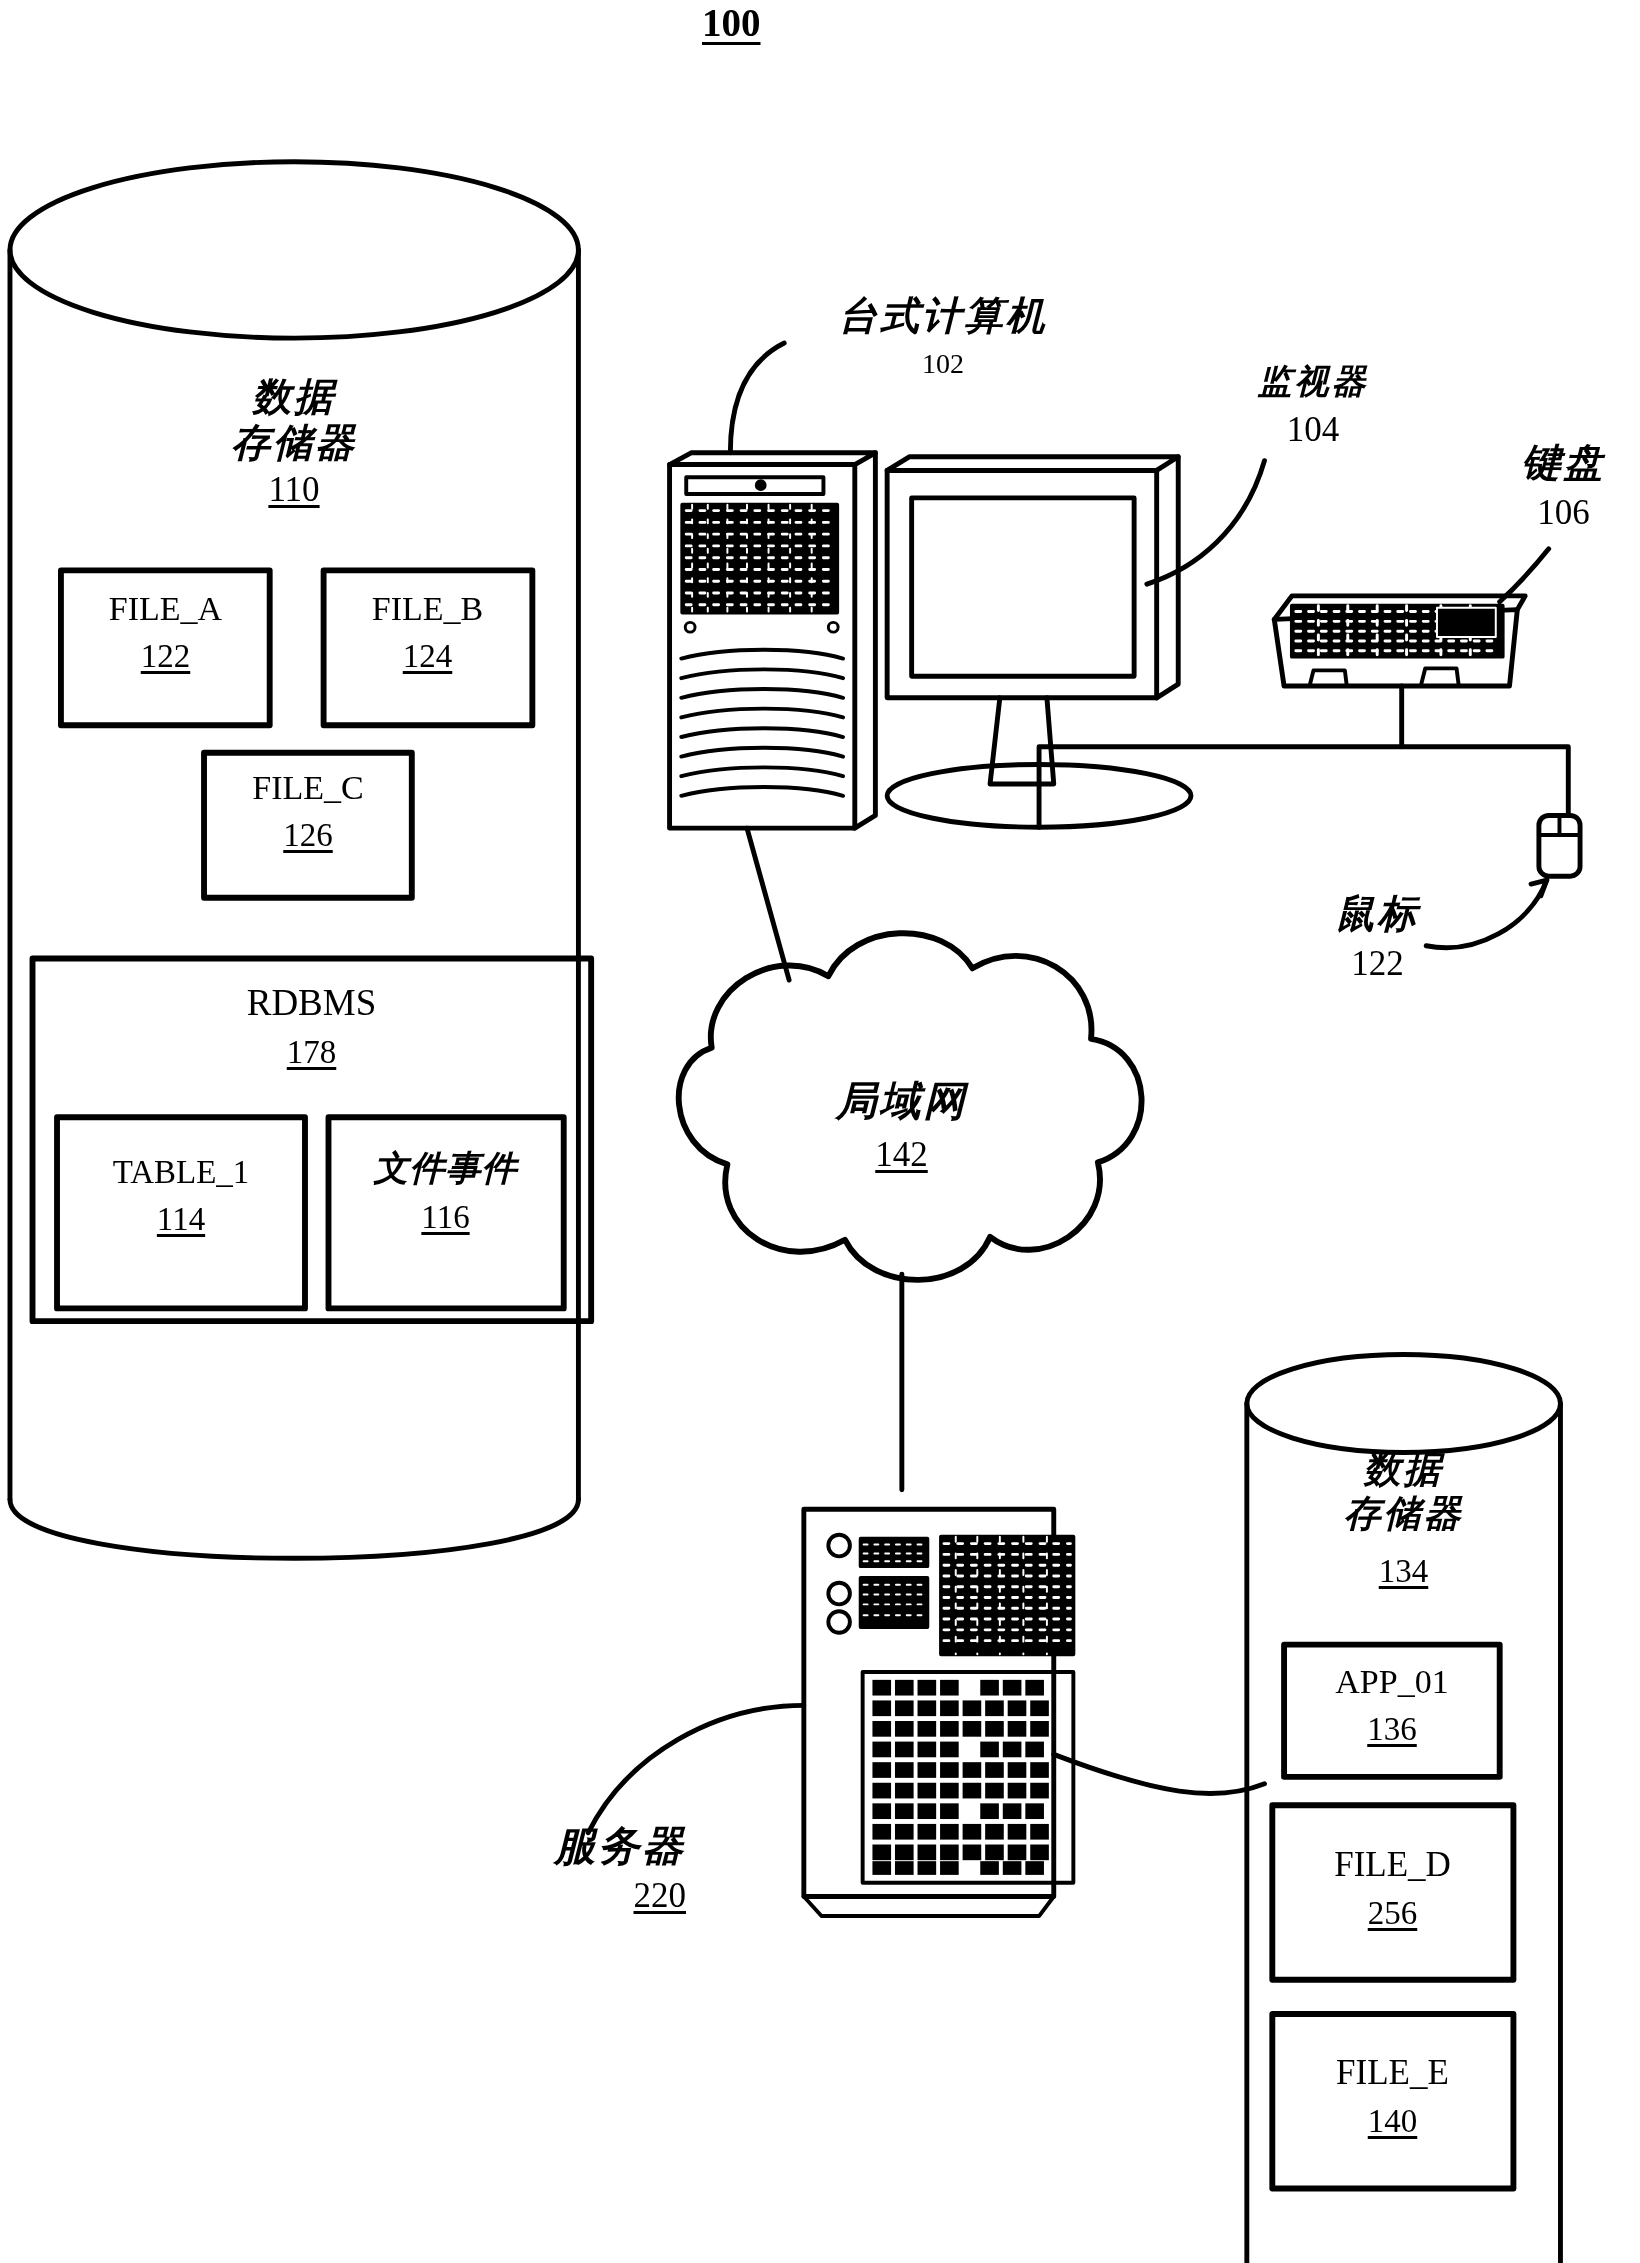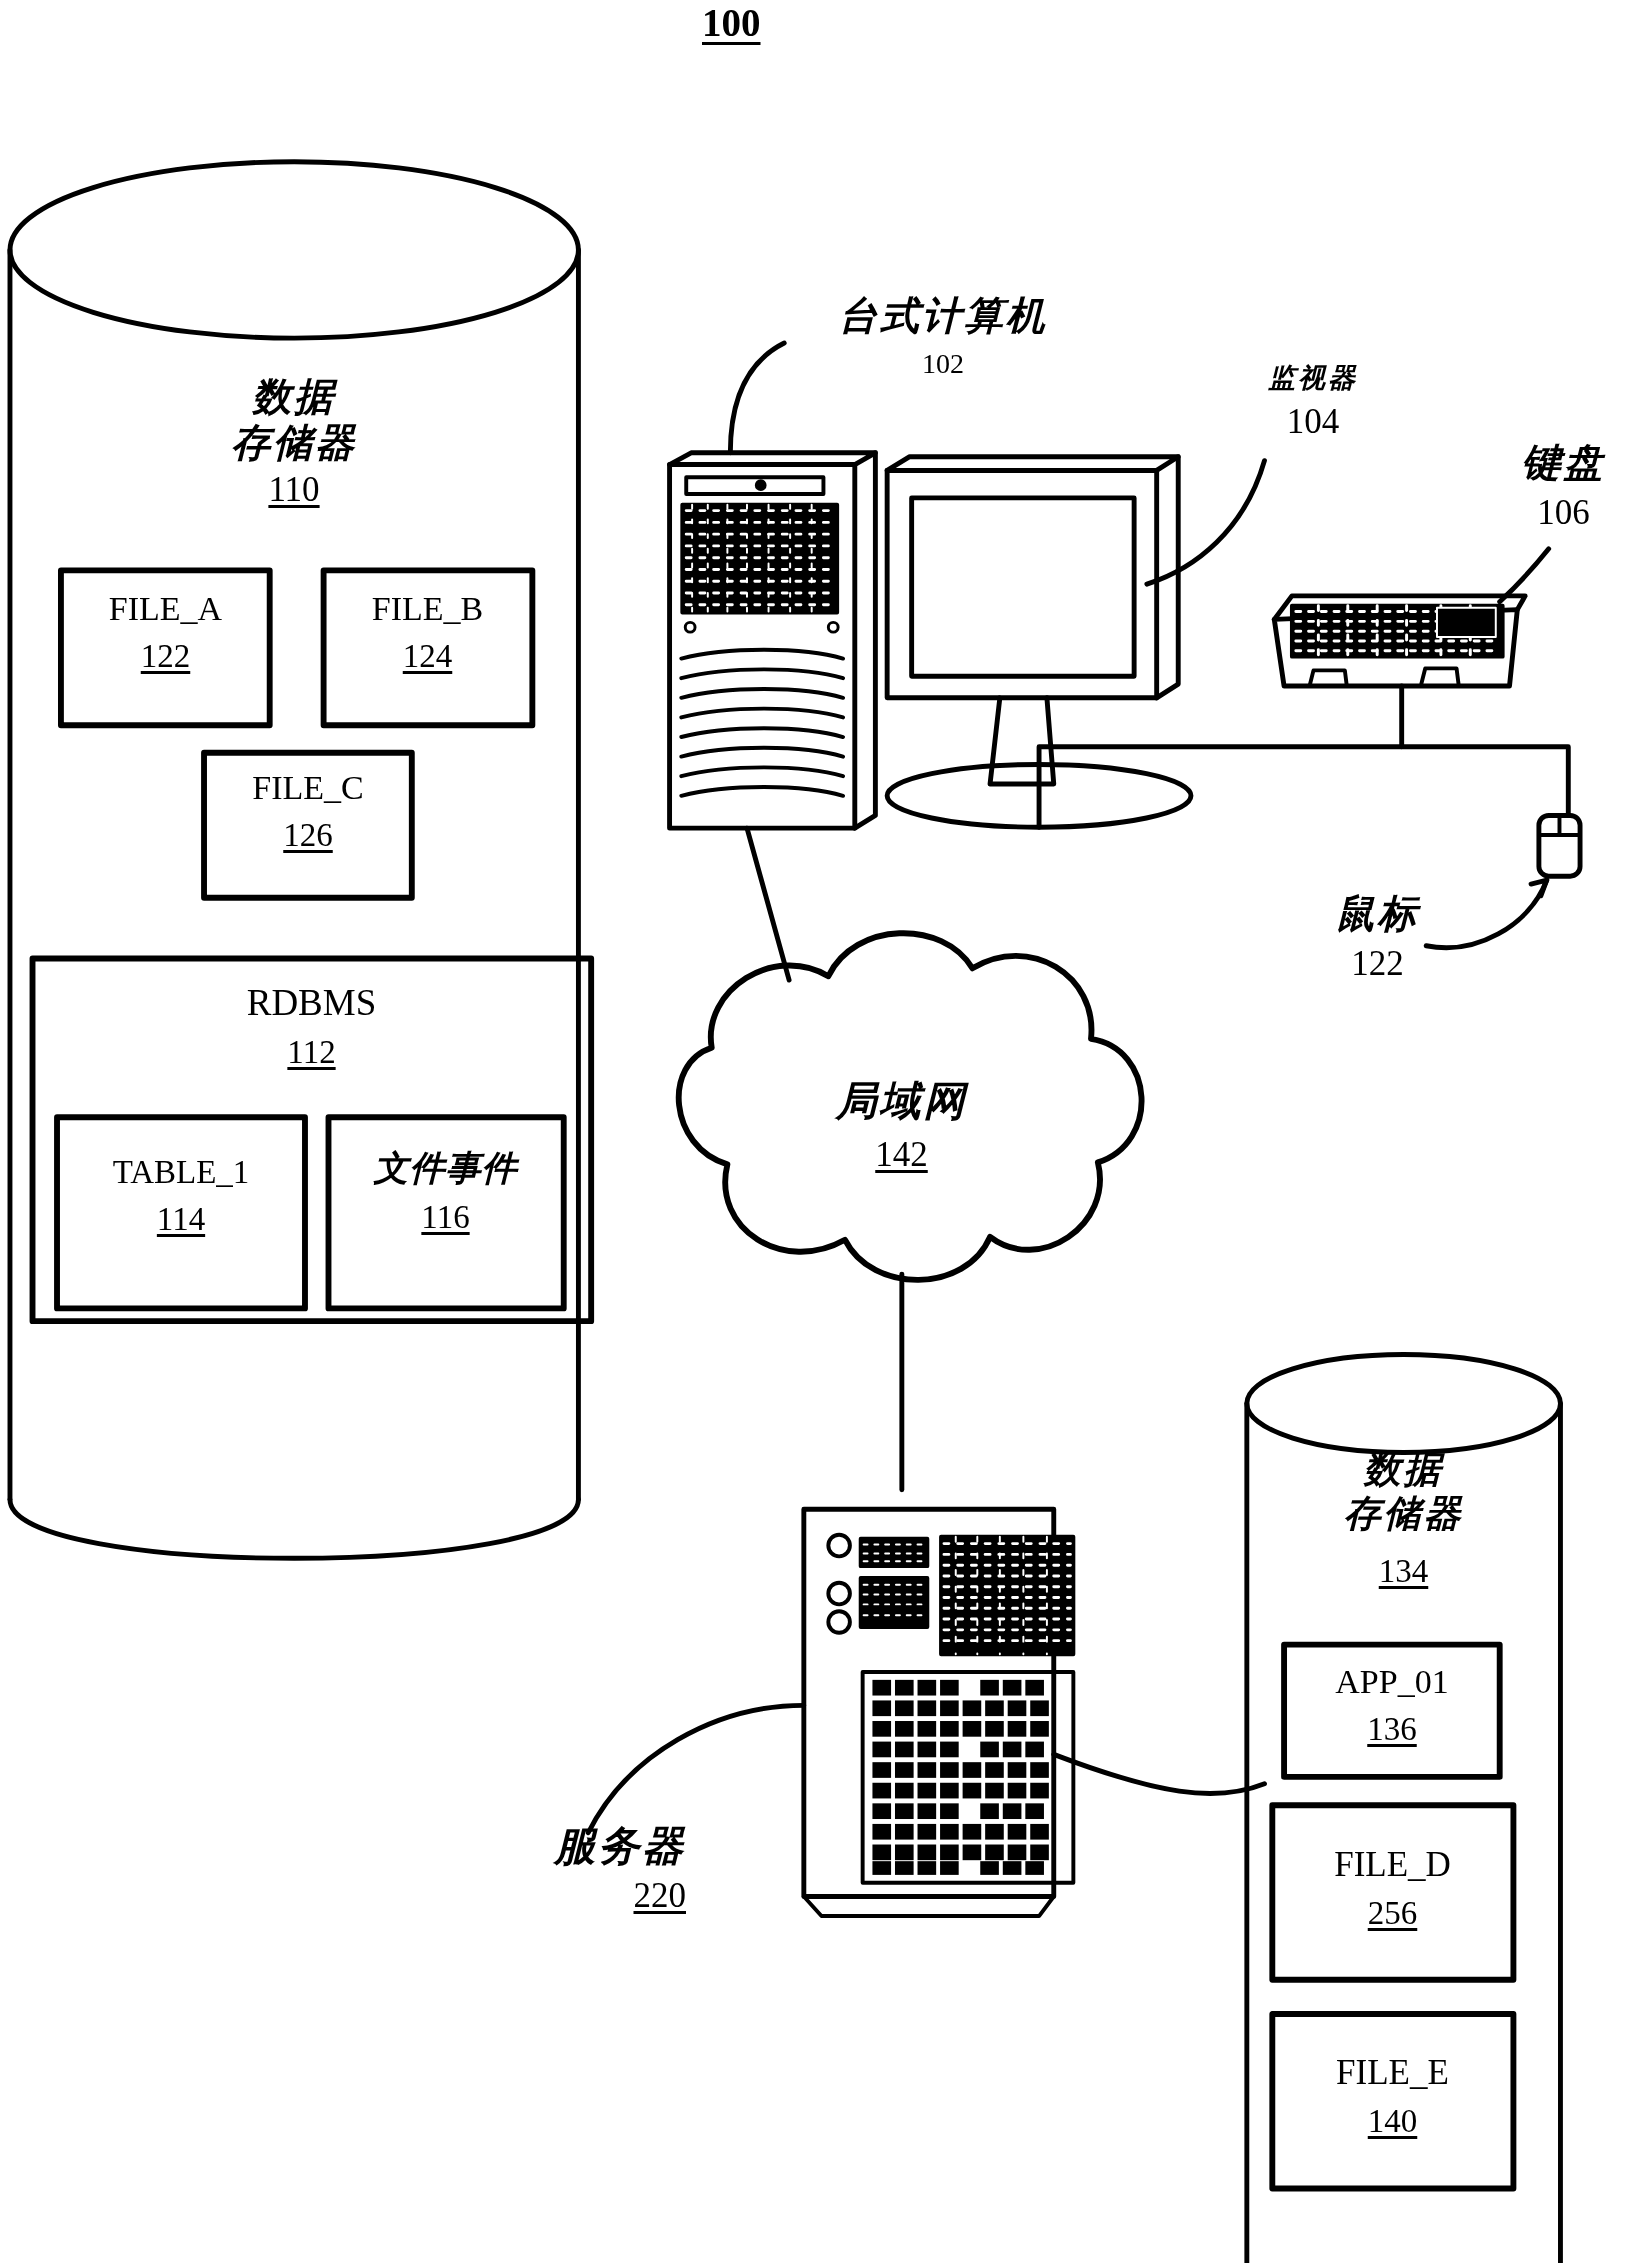--- a/index.html
+++ b/index.html
@@ -275,40 +275,40 @@
     <div class="u" style="font-size:33px;margin-top:5.9px;">124</div>
   </div>
 
   <div class="boxtxt" style="left:204px;top:767px;width:208px;">
     <div style="font-size:34px;">FILE_C</div>
     <div class="u" style="font-size:33px;margin-top:5.9px;">126</div>
   </div>
 
   <div class="boxtxt" style="left:32px;top:980px;width:559px;">
     <div style="font-size:37px;">RDBMS</div>
-    <div class="u" style="font-size:33px;margin-top:5.9px;">112</div>
+    <div class="u" style="font-size:33px;margin-top:5.9px;">178</div>
   </div>
 
   <div class="boxtxt" style="left:57px;top:1152px;width:248px;">
     <div style="font-size:33px;">TABLE_1</div>
     <div class="u" style="font-size:33px;margin-top:5.9px;">114</div>
   </div>
 
   <div class="boxtxt" style="left:328px;top:1147px;width:235px;">
     <div class="cjk" style="font-size:35px;letter-spacing:1px;">文件事件</div>
     <div class="u" style="font-size:33px;margin-top:5.9px;">116</div>
   </div>
 
   <div class="lbl" style="left:796px;top:294px;width:294px;">
     <div class="cjk" style="font-size:39px;">台式计算机</div>
     <div class="num" style="font-size:28px;margin-top:9.8px;">102</div>
   </div>
 
   <div class="lbl" style="left:1215px;top:363px;width:196px;">
-    <div class="cjk" style="font-size:27px;font-family:Liberation Serif, serif;">监视器</div>
+    <div class="cjk" style="font-size:34px;font-family:Liberation Serif, serif;">监视器</div>
     <div class="num" style="font-size:35px;margin-top:7.8px;">104</div>
   </div>
 
   <div class="lbl" style="left:1490px;top:441px;width:147px;">
     <div class="cjk" style="font-size:39px;">键盘</div>
     <div class="num" style="font-size:35px;margin-top:7.8px;">106</div>
   </div>
 
   <div class="lbl" style="left:1304px;top:892px;width:147px;">
     <div class="cjk" style="font-size:39px;">鼠标</div>

